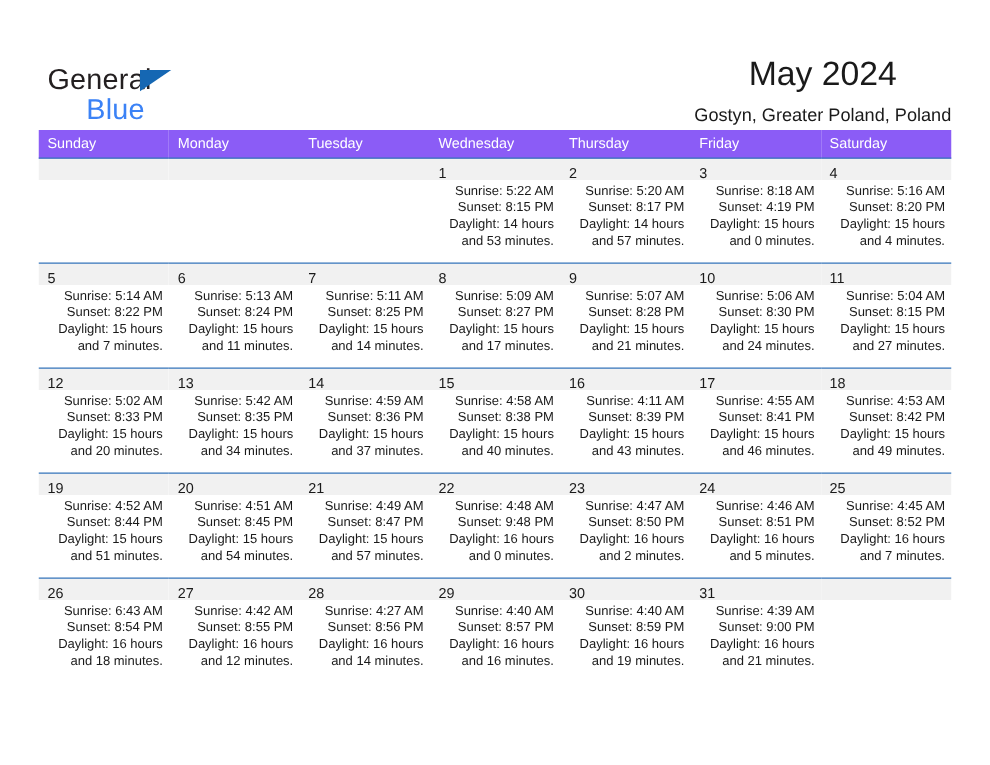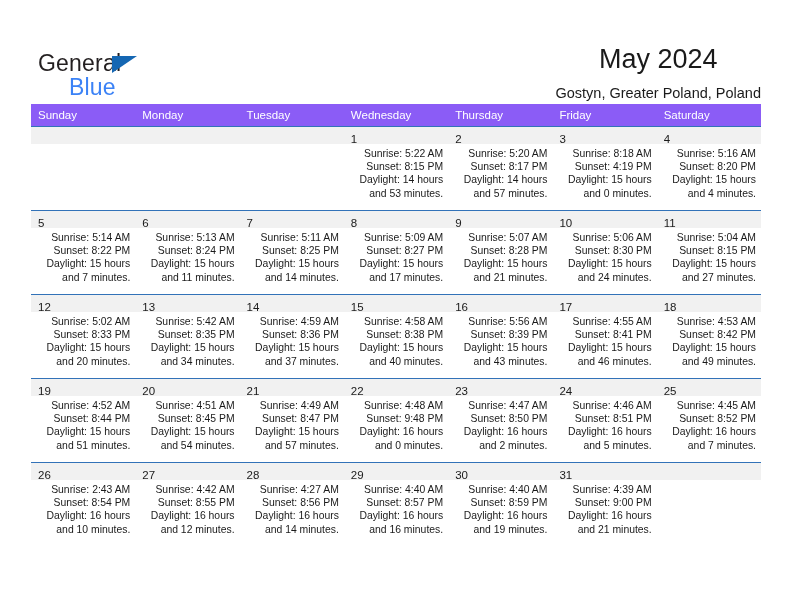--- a/index.html
+++ b/index.html
@@ -333,21 +333,21 @@
             <div class="cell-body">
               <div>Sunrise: 4:58 AM</div>
               <div>Sunset: 8:38 PM</div>
               <div>Daylight: 15 hours</div>
               <div>and 40 minutes.</div>
             </div>
           </td>
           <td>
             <div class="daynum-band"><span class="daynum">16</span></div>
             <div class="cell-body">
-              <div>Sunrise: 5:56 AM</div>
+              <div>Sunrise: 4:11 AM</div>
               <div>Sunset: 8:39 PM</div>
               <div>Daylight: 15 hours</div>
               <div>and 43 minutes.</div>
             </div>
           </td>
           <td>
             <div class="daynum-band"><span class="daynum">17</span></div>
             <div class="cell-body">
               <div>Sunrise: 4:55 AM</div>
               <div>Sunset: 8:41 PM</div>
@@ -427,24 +427,24 @@
               <div>Sunset: 8:52 PM</div>
               <div>Daylight: 16 hours</div>
               <div>and 7 minutes.</div>
             </div>
           </td>
         </tr>
         <tr>
           <td>
             <div class="daynum-band"><span class="daynum">26</span></div>
             <div class="cell-body">
-              <div>Sunrise: 2:43 AM</div>
+              <div>Sunrise: 6:43 AM</div>
               <div>Sunset: 8:54 PM</div>
               <div>Daylight: 16 hours</div>
-              <div>and 10 minutes.</div>
+              <div>and 18 minutes.</div>
             </div>
           </td>
           <td>
             <div class="daynum-band"><span class="daynum">27</span></div>
             <div class="cell-body">
               <div>Sunrise: 4:42 AM</div>
               <div>Sunset: 8:55 PM</div>
               <div>Daylight: 16 hours</div>
               <div>and 12 minutes.</div>
             </div>

